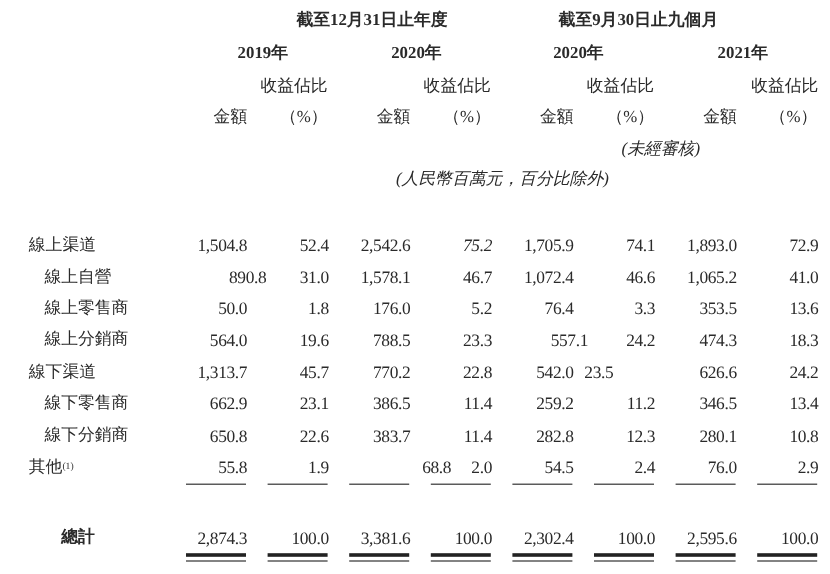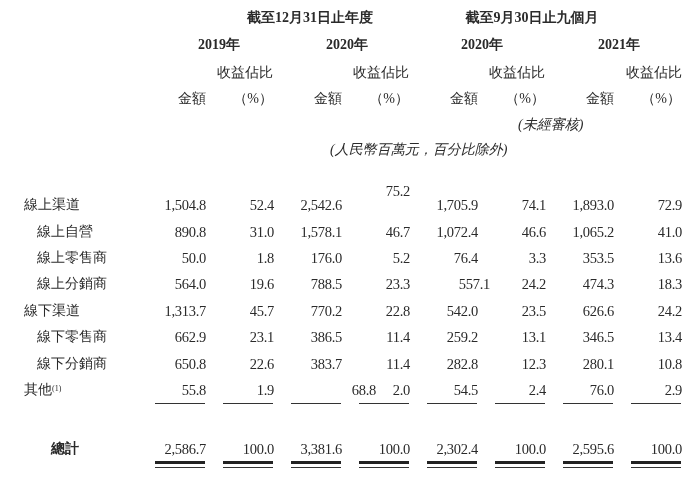--- a/index.html
+++ b/index.html
@@ -51,26 +51,26 @@
 <div class="abs" style="left:24px; top:303px;">線下渠道</div>
 <div class="abs" style="left:37px; top:329px;">線下零售商</div>
 <div class="abs" style="left:37px; top:356px;">線下分銷商</div>
 <div class="abs" style="left:24px; top:382px;"><span>其他</span><span class="sup">(1)</span></div>
 <div class="abs bold" style="left:24px; top:441px;margin-left:27px;">總計</div>
 
 <div id="grid">
     <div class="abs r num" style="left: 136px; width: 70px; top: 197px;">1,504.8</div>
     <div class="abs r num" style="left: 204px; width: 70px; top: 197px;">52.4</div>
     <div class="abs r num" style="left: 272px; width: 70px; top: 197px;">2,542.6</div>
-    <div class="abs r num" style="left: 340px; width: 70px; top: 183px;">75.2</div>
+    <div class="abs r num" style="left: 340px; width: 70px; top: 197px; font-style: italic;">75.2</div>
     <div class="abs r num" style="left: 408px; width: 70px; top: 197px;">1,705.9</div>
     <div class="abs r num" style="left: 476px; width: 70px; top: 197px;">74.1</div>
     <div class="abs r num" style="left: 544px; width: 70px; top: 197px;">1,893.0</div>
     <div class="abs r num" style="left: 612px; width: 70px; top: 197px;">72.9</div>
-    <div class="abs r num" style="left: 136px; width: 70px; top: 224px;">890.8</div>
+    <div class="abs r num" style="left: 152px; width: 70px; top: 224px;">890.8</div>
     <div class="abs r num" style="left: 204px; width: 70px; top: 224px;">31.0</div>
     <div class="abs r num" style="left: 272px; width: 70px; top: 224px;">1,578.1</div>
     <div class="abs r num" style="left: 340px; width: 70px; top: 224px;">46.7</div>
     <div class="abs r num" style="left: 408px; width: 70px; top: 224px;">1,072.4</div>
     <div class="abs r num" style="left: 476px; width: 70px; top: 224px;">46.6</div>
     <div class="abs r num" style="left: 544px; width: 70px; top: 224px;">1,065.2</div>
     <div class="abs r num" style="left: 612px; width: 70px; top: 224px;">41.0</div>
     <div class="abs r num" style="left: 136px; width: 70px; top: 250px;">50.0</div>
     <div class="abs r num" style="left: 204px; width: 70px; top: 250px;">1.8</div>
     <div class="abs r num" style="left: 272px; width: 70px; top: 250px;">176.0</div>
@@ -85,48 +85,48 @@
     <div class="abs r num" style="left: 340px; width: 70px; top: 276px;">23.3</div>
     <div class="abs r num" style="left: 408px; width: 70px; top: 276px; margin-left: 12px;">557.1</div>
     <div class="abs r num" style="left: 476px; width: 70px; top: 276px;">24.2</div>
     <div class="abs r num" style="left: 544px; width: 70px; top: 276px;">474.3</div>
     <div class="abs r num" style="left: 612px; width: 70px; top: 276px;">18.3</div>
     <div class="abs r num" style="left: 136px; width: 70px; top: 303px;">1,313.7</div>
     <div class="abs r num" style="left: 204px; width: 70px; top: 303px;">45.7</div>
     <div class="abs r num" style="left: 272px; width: 70px; top: 303px;">770.2</div>
     <div class="abs r num" style="left: 340px; width: 70px; top: 303px;">22.8</div>
     <div class="abs r num" style="left: 408px; width: 70px; top: 303px;">542.0</div>
-    <div class="abs r num" style="left: 476px; width: 70px; top: 303px;">23.5</div>
+    <div class="abs r num" style="left: 464px; width: 70px; top: 303px; text-align: center;">23.5</div>
     <div class="abs r num" style="left: 544px; width: 70px; top: 303px;">626.6</div>
     <div class="abs r num" style="left: 612px; width: 70px; top: 303px;">24.2</div>
     <div class="abs r num" style="left: 136px; width: 70px; top: 329px;">662.9</div>
     <div class="abs r num" style="left: 204px; width: 70px; top: 329px;">23.1</div>
     <div class="abs r num" style="left: 272px; width: 70px; top: 329px;">386.5</div>
     <div class="abs r num" style="left: 340px; width: 70px; top: 329px;">11.4</div>
     <div class="abs r num" style="left: 408px; width: 70px; top: 329px;">259.2</div>
-    <div class="abs r num" style="left: 476px; width: 70px; top: 329px;">13.1</div>
+    <div class="abs r num" style="left: 476px; width: 70px; top: 329px;">11.2</div>
     <div class="abs r num" style="left: 544px; width: 70px; top: 329px;">346.5</div>
     <div class="abs r num" style="left: 612px; width: 70px; top: 329px;">13.4</div>
     <div class="abs r num" style="left: 136px; width: 70px; top: 356px;">650.8</div>
     <div class="abs r num" style="left: 204px; width: 70px; top: 356px;">22.6</div>
     <div class="abs r num" style="left: 272px; width: 70px; top: 356px;">383.7</div>
     <div class="abs r num" style="left: 340px; width: 70px; top: 356px;">11.4</div>
     <div class="abs r num" style="left: 408px; width: 70px; top: 356px;">282.8</div>
     <div class="abs r num" style="left: 476px; width: 70px; top: 356px;">12.3</div>
     <div class="abs r num" style="left: 544px; width: 70px; top: 356px;">280.1</div>
     <div class="abs r num" style="left: 612px; width: 70px; top: 356px;">10.8</div>
     <div class="abs r num" style="left: 136px; width: 70px; top: 382px;">55.8</div>
     <div class="abs r num" style="left: 204px; width: 70px; top: 382px;">1.9</div>
     <div class="abs r num" style="left: 272px; width: 56px; top: 382px; padding-left: 48px;">68.8</div>
     <div class="abs r num" style="left: 340px; width: 70px; top: 382px;">2.0</div>
     <div class="abs r num" style="left: 408px; width: 70px; top: 382px;">54.5</div>
     <div class="abs r num" style="left: 476px; width: 70px; top: 382px;">2.4</div>
     <div class="abs r num" style="left: 544px; width: 70px; top: 382px;">76.0</div>
     <div class="abs r num" style="left: 612px; width: 70px; top: 382px;">2.9</div>
-    <div class="abs r num" style="left: 136px; width: 70px; top: 441px;">2,586.7</div>
+    <div class="abs r num" style="left: 136px; width: 70px; top: 441px;">2,874.3</div>
     <div class="line1" style="left: 155px; width: 50px; top: 403px;"></div>
     <div class="dbl-thick" style="left: 155px; width: 50px; top: 461px;"></div>
     <div class="dbl-thin" style="left: 155px; width: 50px; top: 467px;"></div>
     <div class="abs r num" style="left: 204px; width: 70px; top: 441px;">100.0</div>
     <div class="line1" style="left: 223px; width: 50px; top: 403px;"></div>
     <div class="dbl-thick" style="left: 223px; width: 50px; top: 461px;"></div>
     <div class="dbl-thin" style="left: 223px; width: 50px; top: 467px;"></div>
     <div class="abs r num" style="left: 272px; width: 70px; top: 441px;">3,381.6</div>
     <div class="line1" style="left: 291px; width: 50px; top: 403px;"></div>
     <div class="dbl-thick" style="left: 291px; width: 50px; top: 461px;"></div>

